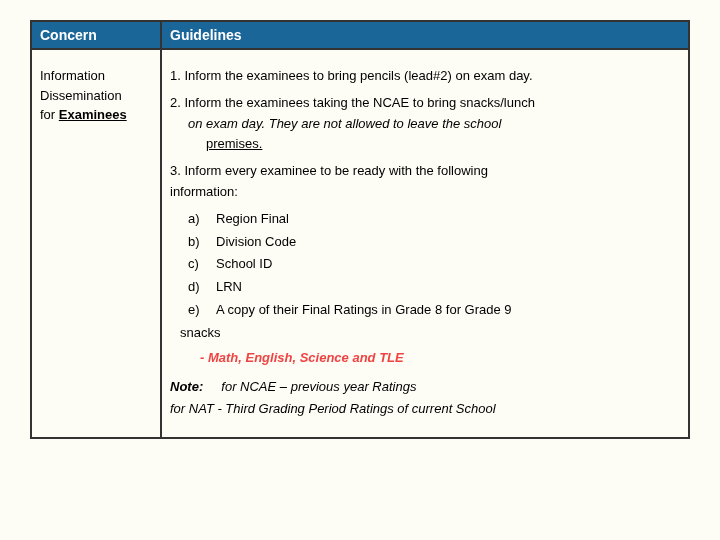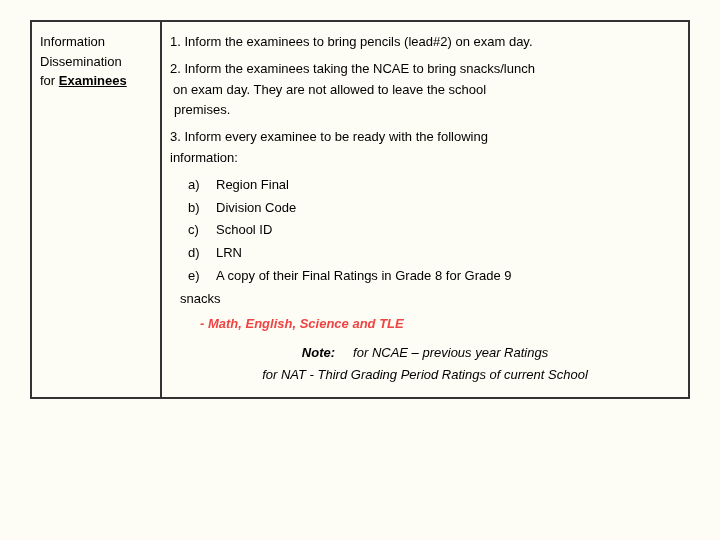--- a/index.html
+++ b/index.html
@@ -28,21 +28,21 @@
 
     .main-table {
       width: 100%;
       border-collapse: collapse;
       border: 2px solid #333;
     }
 
     .main-table td {
       border: 2px solid #333;
       vertical-align: top;
-      padding: 10px 8px;
+      padding: 16px 8px;
     }
 
     .header-row td {
       background-color: #1a6699;
       color: white;
       font-weight: bold;
       padding: 5px 8px;
     }
 
     .concern-cell {
@@ -87,54 +87,57 @@
       font-style: italic;
       font-weight: bold;
       margin-left: 30px;
     }
 
     .note-section {
       margin-top: 8px;
       font-style: italic;
       font-size: 13px;
       line-height: 1.7;
-      text-align: center;
     }
 
     .note-label {
       font-style: italic;
       font-weight: bold;
     }
 
     .note-indent {
     }
   </style>
 </head>
 <body>
 
 <div class="page-container">
 
 
   <table class="main-table">
     <tbody>
+        <tr class="header-row">
+      <td>Concern</td>
+      <td>Guidelines</td>
+    </tr>
     <tr>
       <td class="concern-cell">
         <div class="concern-text">
           <span>Information</span><br>
           <span>Dissemination</span><br>
           <span>for </span><span class="examinees">Examinees</span>
         </div>
       </td>
       <td class="guidelines-cell">
         <p>1.  Inform  the  examinees  to  bring  pencils  (lead#2)  on  exam  day.</p>
 
         <p>
           <span>2.  Inform  the  examinees  taking  the  NCAE  to  bring  snacks/lunch</span><br>
-          <span style="margin-left:3px;">on  exam  day.  They  are  not  allowed  to  leave  the  school</span><br>
-          <span style="margin-left:4px;">premises.</span>
+          <span style="margin-left:18px;font-style:italic;">on  exam  day.  They  are  not  allowed  to  leave  the  school</span><br>
+          <span style="margin-left:36px;text-decoration:underline;">premises.</span>
         </p>
 
         <p>
           <span>3.  Inform  every  examinee  to  be  ready  with  the  following</span><br>
           <span>information:</span>
         </p>
 
         <div class="list-container">
           <div class="list-item">
             <span class="list-letter">a)</span>

